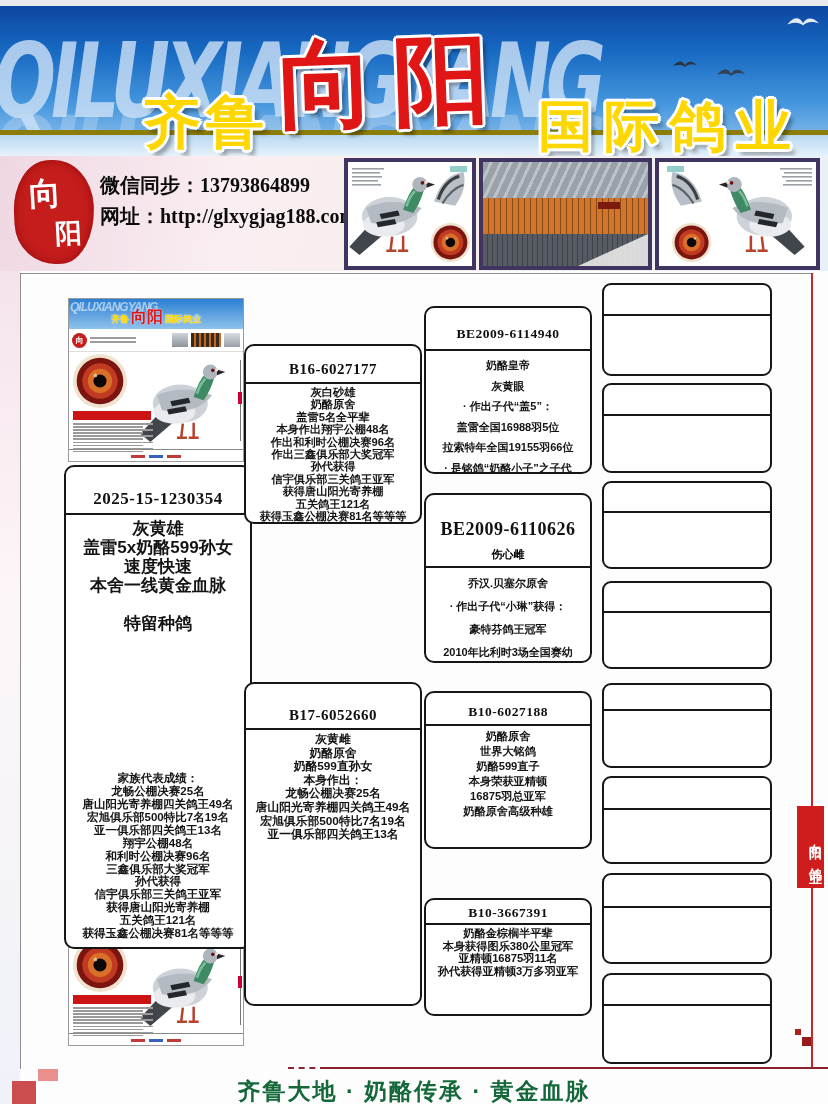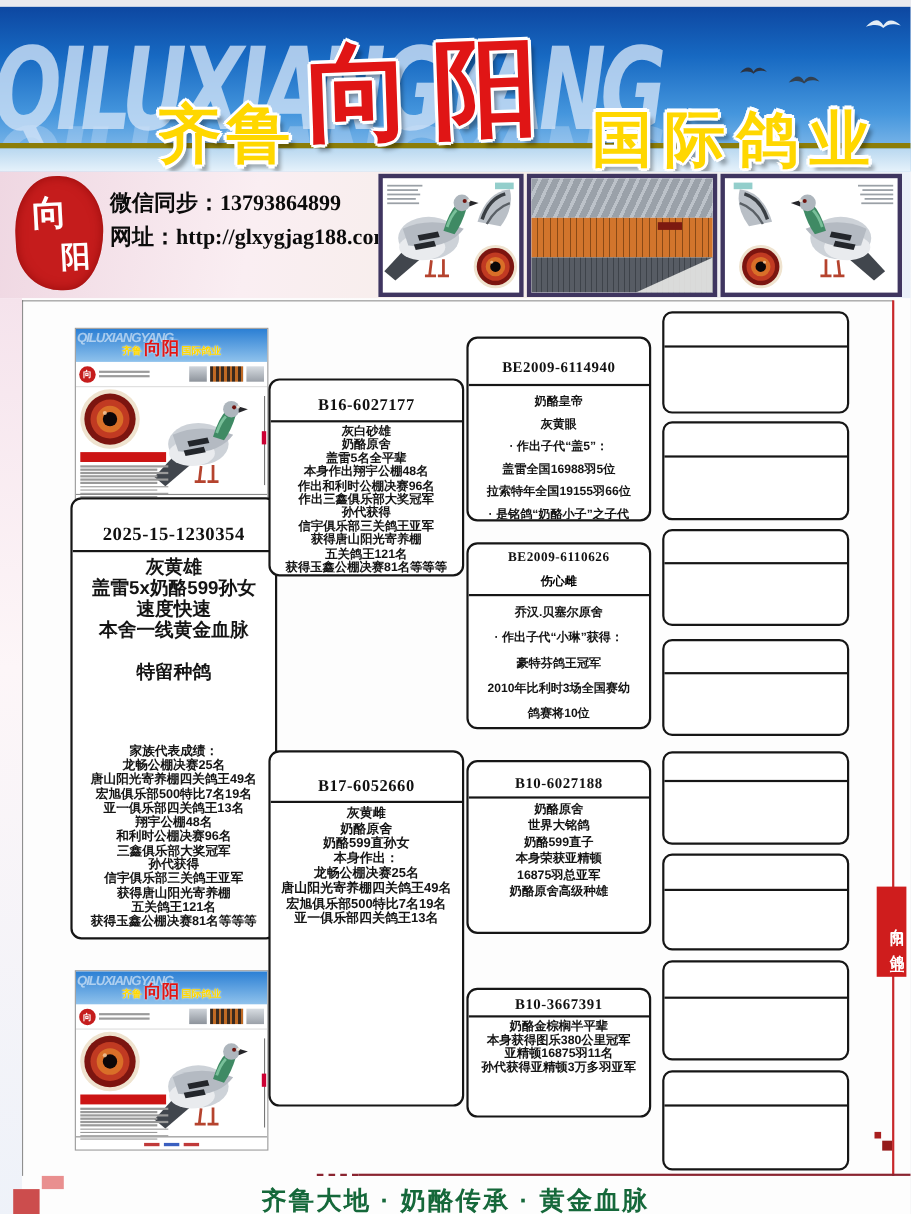--- a/index.html
+++ b/index.html
@@ -63,21 +63,21 @@
 
   
   .pbox{position:absolute;background:#fff;border:2px solid #161616;border-radius:10px;
         box-sizing:border-box;overflow:hidden;}
   .pbox-title{text-align:center;font-family:"Liberation Serif","DejaVu Serif",serif;
               font-weight:700;color:#111;letter-spacing:.5px;}
   .pbox-div{border-top:2px solid #161616;}
   .plines{text-align:center;font-weight:900;color:#141414;}
   .plines div{white-space:nowrap;}
 
-  .box-main{left:64px;top:446px;width:188px;height:402px;}
+  .box-main{left:64px;top:459px;width:188px;height:484px;}
   .box-main .pbox-title{padding-top:22px;font-size:17px;}
   .box-main .pbox-div{margin-top:4px;}
   .main-lines{font-size:17px;line-height:19px;padding-top:4px;}
   .family-lines{position:absolute;left:0;right:0;bottom:7px;font-size:11.5px;line-height:12.9px;}
 
   .box-sire{left:244px;top:338px;width:178px;height:180px;}
   .box-sire .pbox-title{padding-top:15px;font-size:15px;}
   .box-sire .pbox-div{margin-top:4px;}
   .sire-lines{font-size:11.2px;line-height:12.4px;padding-top:2px;}
 
@@ -85,21 +85,21 @@
   .box-dam .pbox-title{padding-top:23px;font-size:15px;}
   .box-dam .pbox-div{margin-top:4px;}
   .dam-lines{font-size:11.8px;line-height:13.6px;padding-top:3px;}
 
   .box-ss{left:424px;top:300px;width:168px;height:168px;}
   .box-ss .pbox-title{padding-top:18px;font-size:13.5px;}
   .box-ss .pbox-div{margin-top:7px;}
   .ss-lines{font-size:11px;line-height:20.5px;padding-top:4px;}
 
   .box-sd{left:424px;top:487px;width:168px;height:170px;}
-  .box-sd .pbox-title{padding-top:4px;font-size:12px;}
+  .box-sd .pbox-title{padding-top:24px;font-size:18px;}
   .pbox-sub{text-align:center;font-size:11px;font-weight:900;padding-top:7px;padding-bottom:4px;}
   .sd-lines{font-size:11px;line-height:23px;padding-top:4px;}
 
   .box-ds{left:424px;top:685px;width:168px;height:158px;}
   .box-ds .pbox-title{padding-top:11px;font-size:13.5px;}
   .box-ds .pbox-div{margin-top:4px;}
   .ds-lines{font-size:11.2px;line-height:15px;padding-top:3px;}
 
   .box-dd{left:424px;top:892px;width:168px;height:118px;}
   .box-dd .pbox-title{padding-top:5px;font-size:13.5px;}

